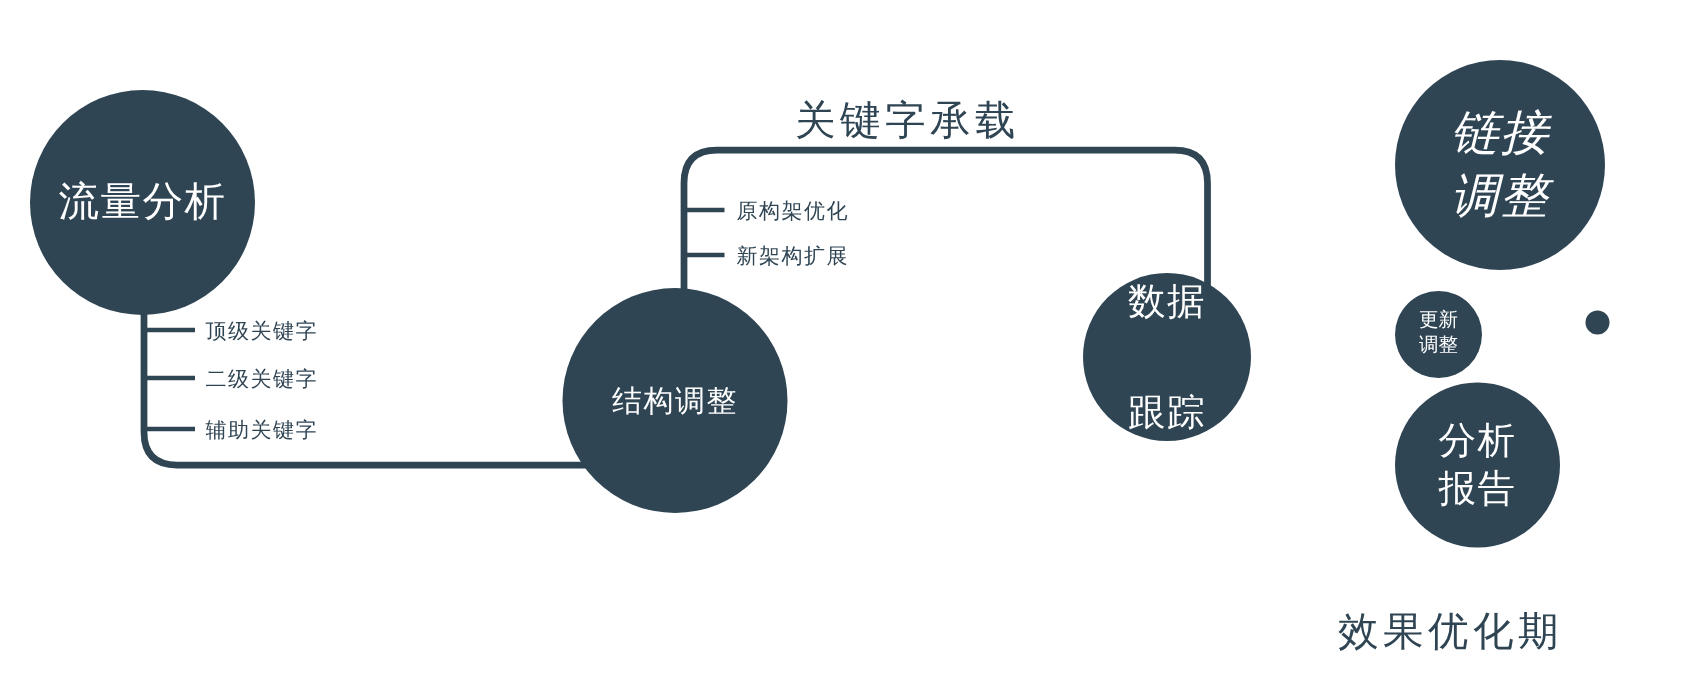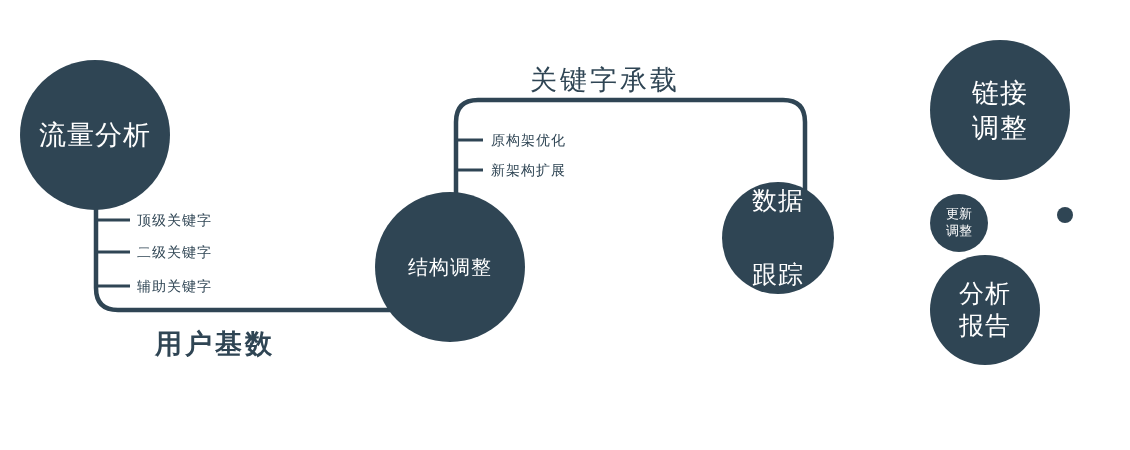--- a/index.html
+++ b/index.html
@@ -79,41 +79,41 @@
   <div class="node" style="left:375px;top:192px;width:150px;height:150px;font-size:20px;">
     <span>结构调整</span>
   </div>
 
   <div class="node" style="left:722px;top:182px;width:112px;height:112px;font-size:25px;gap:41px;">
     <span>数据</span>
     <span>跟踪</span>
   </div>
 
 
-  <div class="node" style="left:930px;top:40px;width:140px;height:140px;font-size:27px;">
+  <div class="node" style="left:930px;top:40px;width:140px;height:140px;font-size:32px;font-style:italic;">
     <span>链接</span>
     <span>调整</span>
   </div>
 
   <div class="node" style="left:930px;top:194px;width:58px;height:58px;font-size:13px;letter-spacing:0;">
     <span>更新</span>
     <span>调整</span>
   </div>
 
   <div class="node" style="left:1057px;top:207px;width:16px;height:16px;"></div>
 
   <div class="node" style="left:930px;top:255px;width:110px;height:110px;font-size:25px;">
     <span>分析</span>
     <span>报告</span>
   </div>
 
   <div class="edge-label" style="left:530px;top:62px;font-size:27px;">关键字承载</div>
 
-  <div class="edge-label" style="left:155px;top:326px;font-size:27px;font-weight:bold;">用户基数</div>
 
+  <div class="edge-label" style="left:892px;top:403px;font-size:27px;">效果优化期</div>
 
   <div class="branch-label" style="left:137px;top:212px;text-align:center;">顶级关键字</div>
   <div class="branch-label" style="left:137px;top:244px;">二级关键字</div>
   <div class="branch-label" style="left:137px;top:278px;">辅助关键字</div>
 
   <div class="branch-label" style="left:491px;top:132px;">原构架优化</div>
   <div class="branch-label" style="left:491px;top:162px;">新架构扩展</div>
 
 </div>
 

